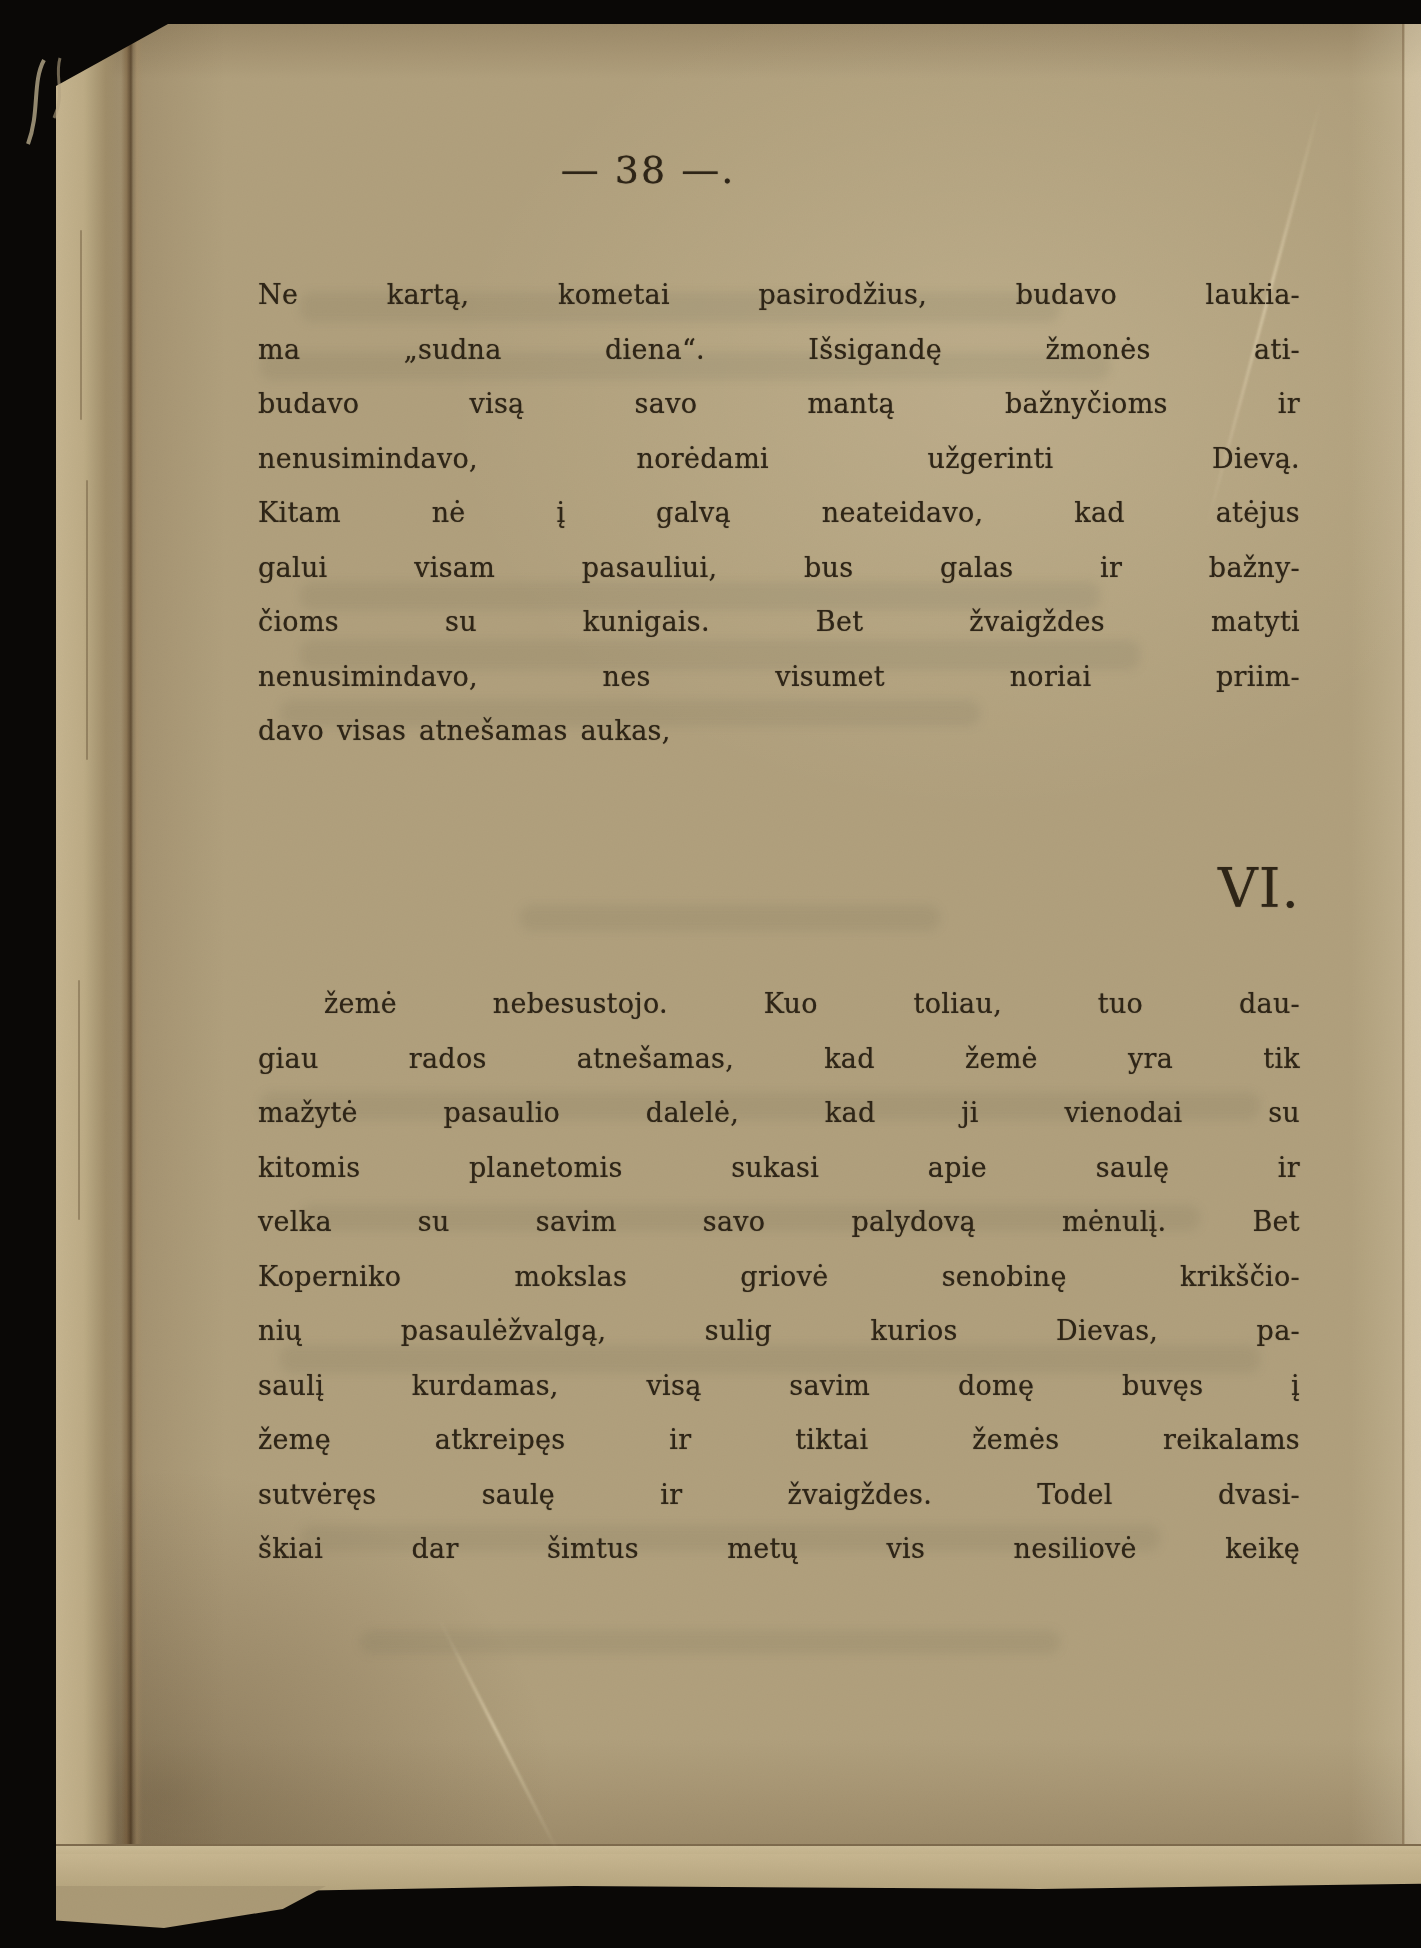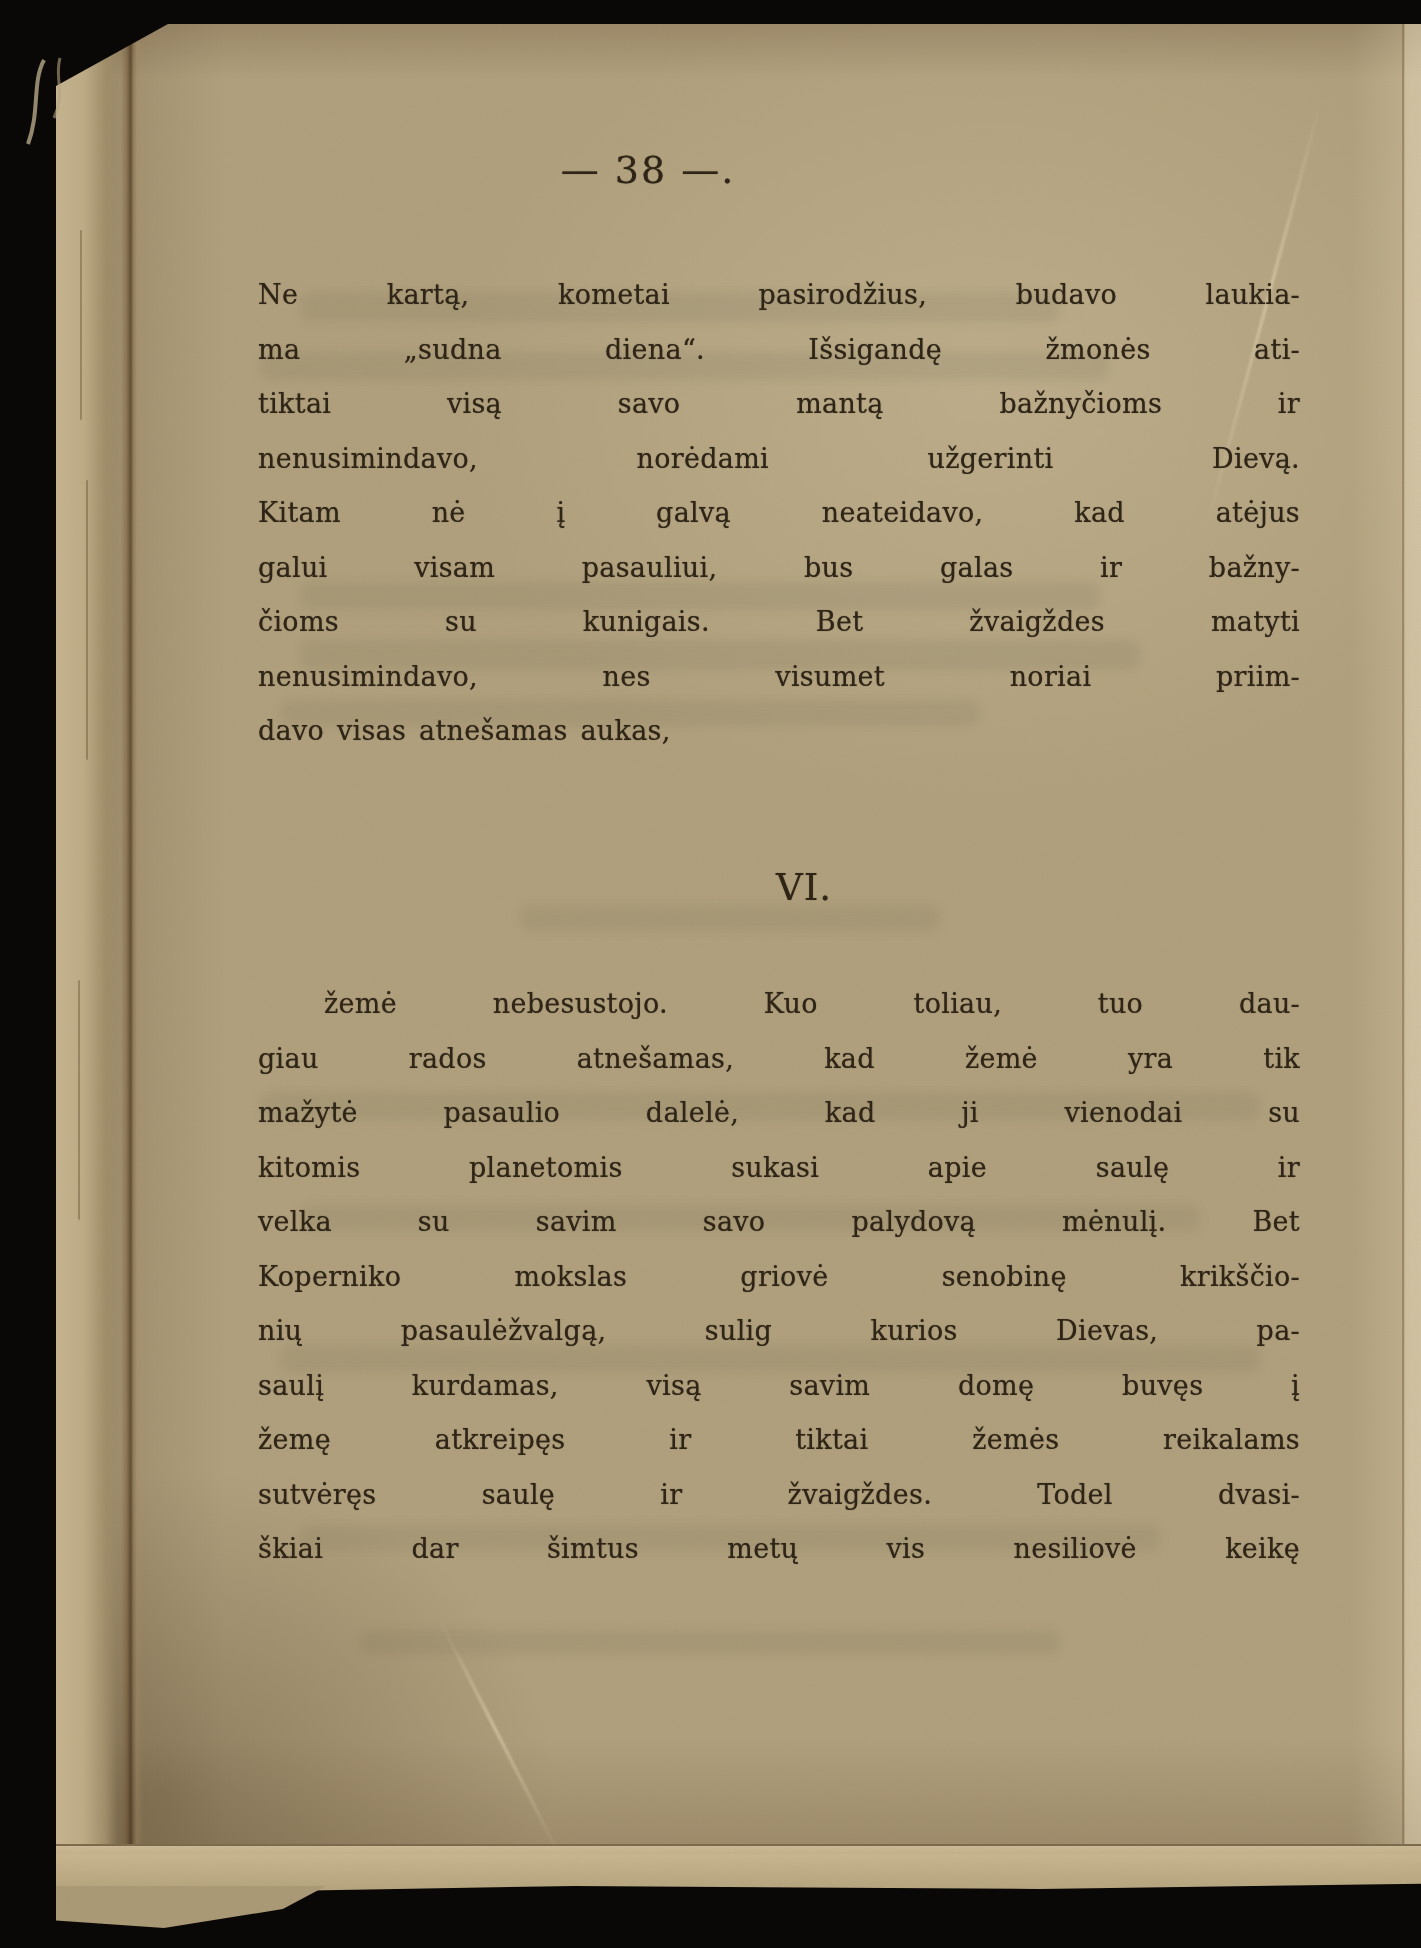--- a/index.html
+++ b/index.html
@@ -85,22 +85,22 @@
   .line{
     font-size:27px;line-height:54.5px;
     letter-spacing:0.3px;word-spacing:4px;
     text-align:justify;text-align-last:justify;
     white-space:normal;
   }
   .paragraph-1 .line:last-child{text-align-last:left;}
   .paragraph-2 .line:first-child{padding-left:66px;}
   .section-heading{
     position:absolute;top:861px;left:258px;width:1042px;
-    text-align:center;text-indent:50px;
-    font-size:37px;line-height:54px;letter-spacing:1px;
+    text-align:right;text-indent:50px;
+    font-size:55px;line-height:54px;letter-spacing:1px;
   }
   .margin-scribble{position:absolute;left:14px;top:52px;}
 </style>
 </head>
 <body>
 
 <svg width="0" height="0" style="position:absolute">
   <filter id="grainF" x="0" y="0" width="100%" height="100%">
     <feTurbulence type="fractalNoise" baseFrequency="0.8" numOctaves="2" stitchTiles="stitch"></feTurbulence>
     <feColorMatrix type="matrix" values="0 0 0 0 0.25  0 0 0 0 0.20  0 0 0 0 0.12  0 0 0 0.10 0"></feColorMatrix>
@@ -143,21 +143,21 @@
   <svg class="margin-scribble" width="80" height="150" viewBox="0 0 80 150">
     <path d="M30 8 C18 30, 26 60, 14 92" stroke="#cfc09c" stroke-width="4" fill="none" opacity="0.7"></path>
     <path d="M46 6 C40 26, 52 40, 40 66" stroke="#b5a583" stroke-width="3" fill="none" opacity="0.6"></path>
   </svg>
 
   <div class="page-number ink">— 38 —.</div>
 
   <div class="paragraph paragraph-1 ink">
       <div class="line">Ne kartą, kometai pasirodžius, budavo laukia-</div>
       <div class="line">ma „sudna diena“. Išsigandę žmonės ati-</div>
-      <div class="line">tiktai visą savo mantą bažnyčioms ir</div>
+      <div class="line">budavo visą savo mantą bažnyčioms ir</div>
       <div class="line">nenusimindavo, norėdami užgerinti Dievą.</div>
       <div class="line">Kitam nė į galvą neateidavo, kad atėjus</div>
       <div class="line">galui visam pasauliui, bus galas ir bažny-</div>
       <div class="line">čioms su kunigais. Bet žvaigždes matyti</div>
       <div class="line">nenusimindavo, nes visumet noriai priim-</div>
       <div class="line">davo visas atnešamas aukas,</div>
     </div>
 
   <div class="section-heading ink">VI.</div>
 

